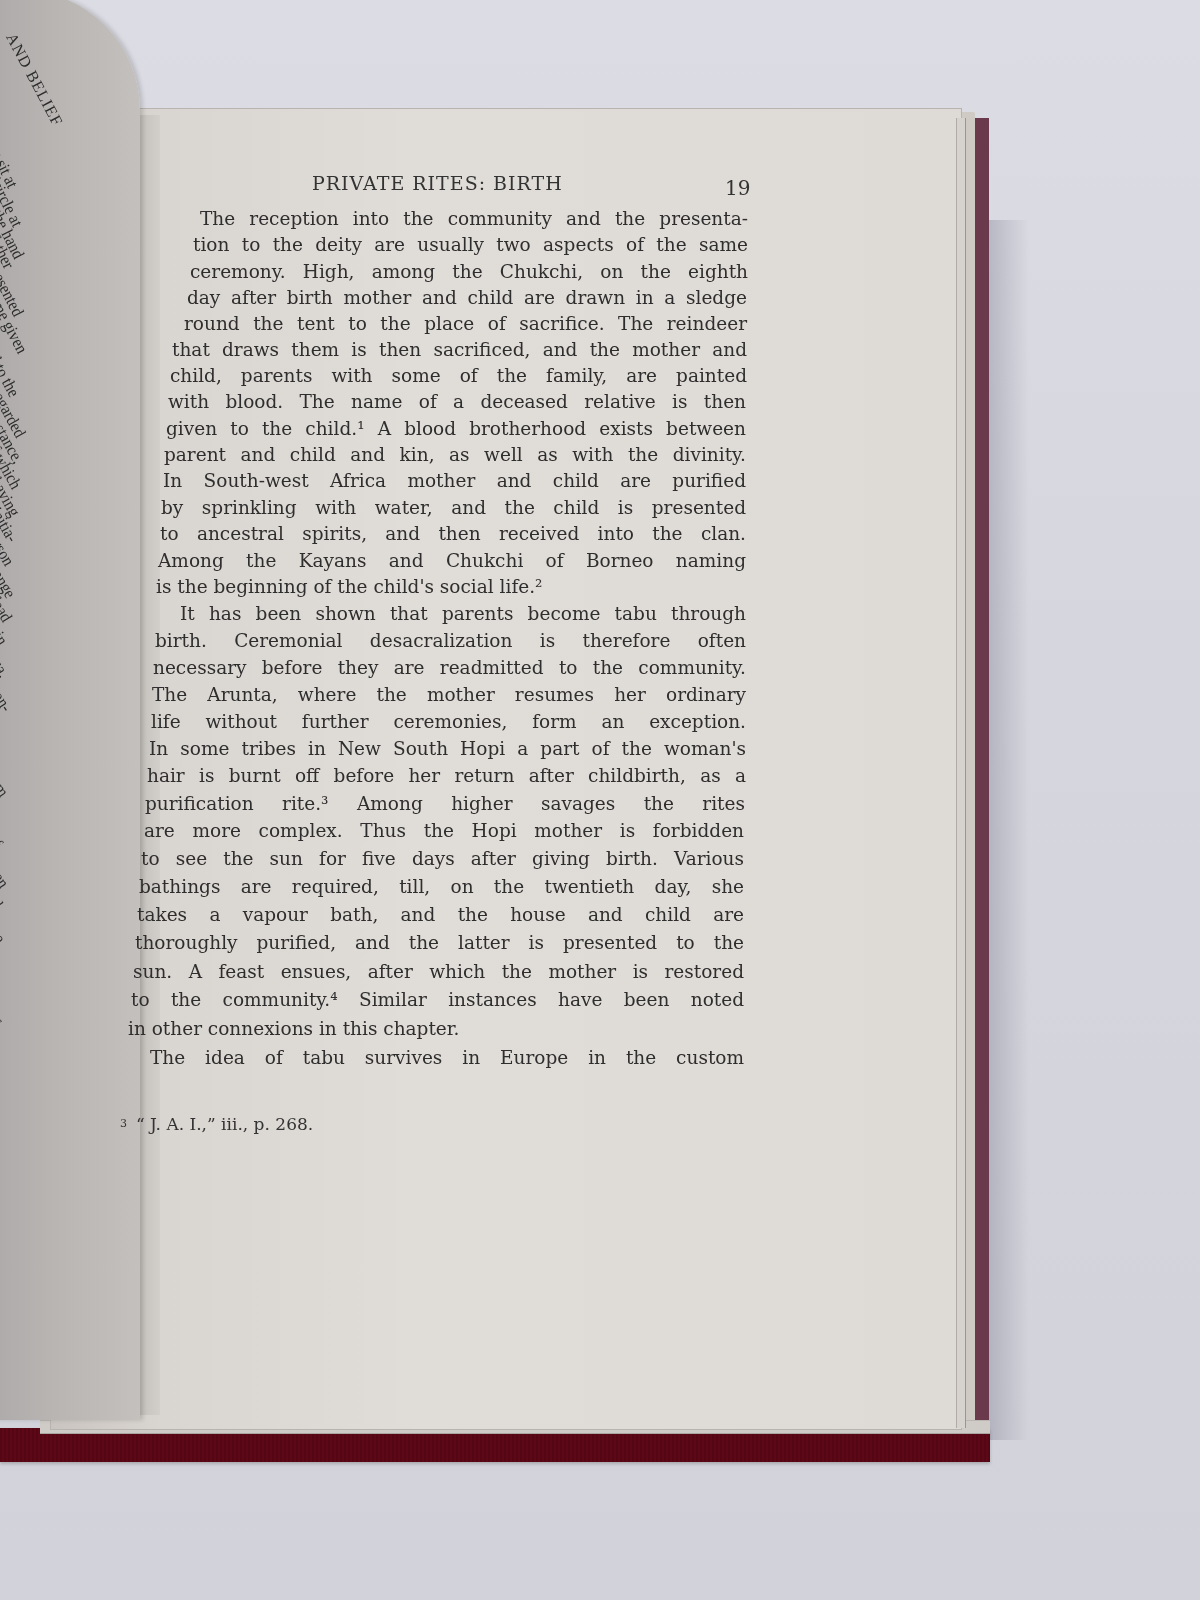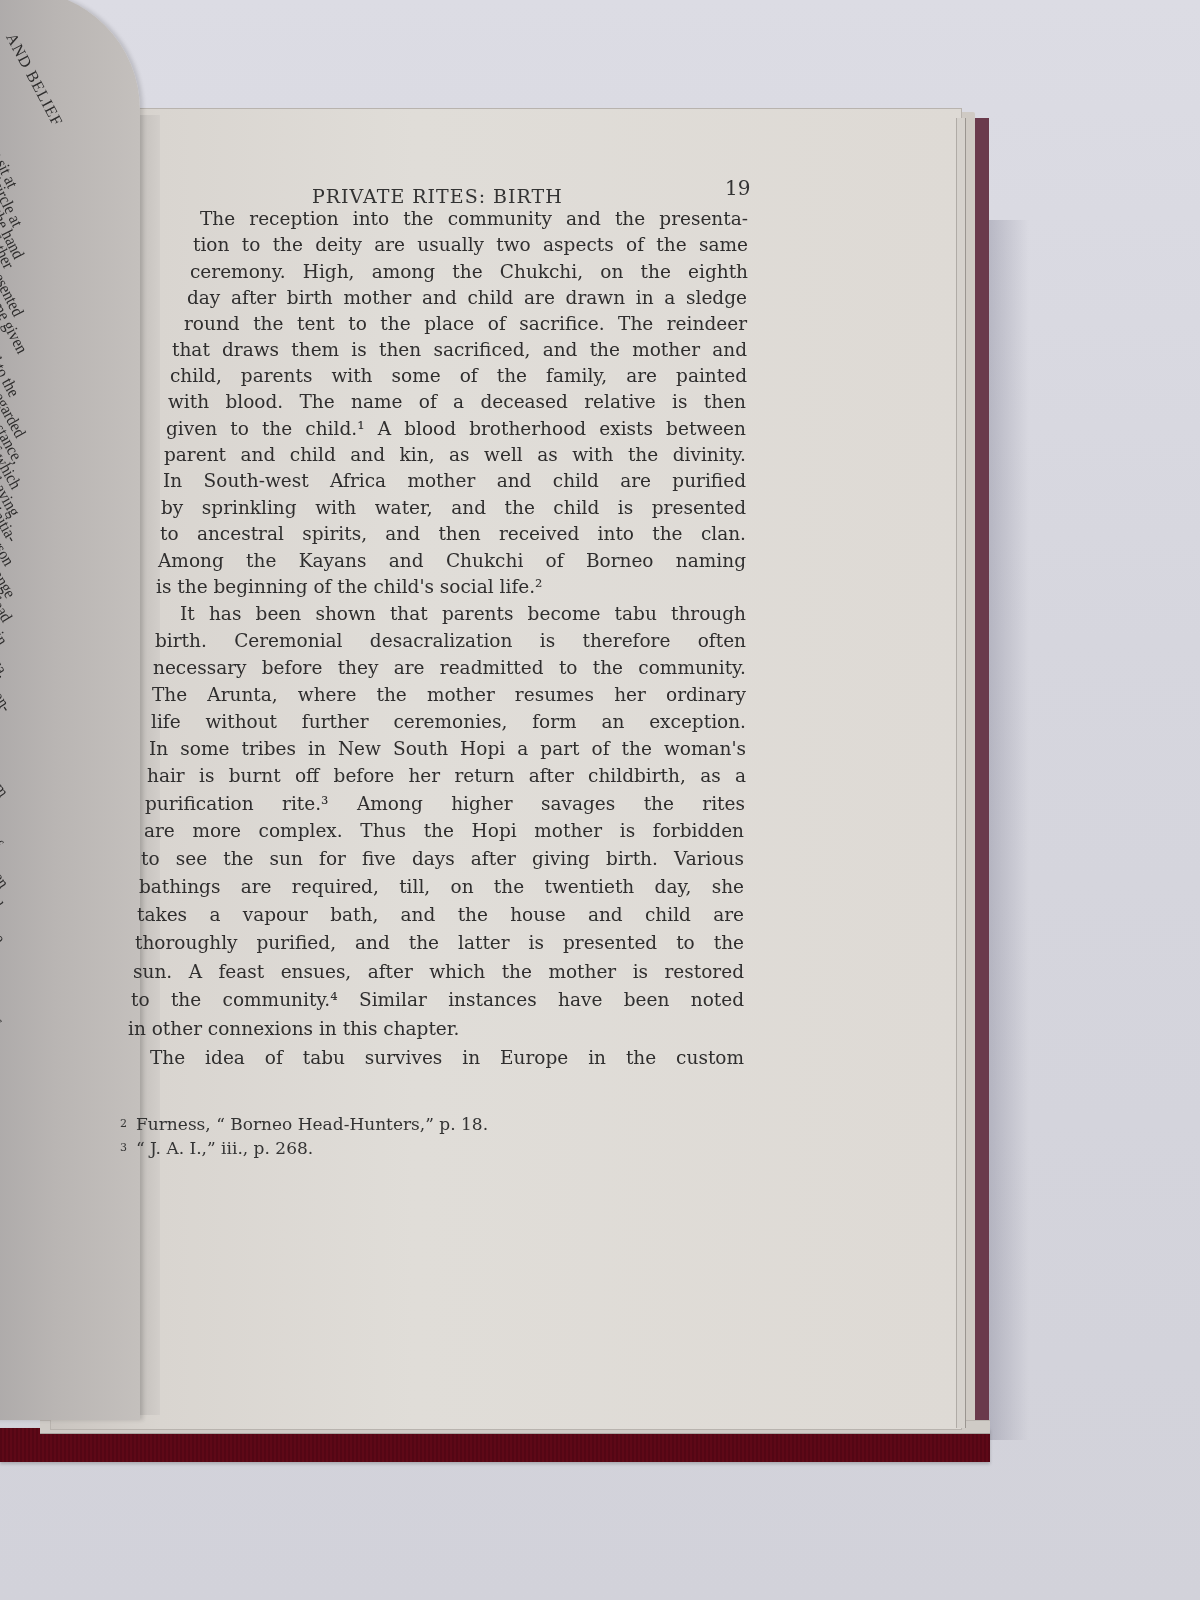--- a/index.html
+++ b/index.html
@@ -56,21 +56,21 @@
   }
   .left-col {
     position:absolute; left:0; top:20px; width:135px; height:1150px; overflow:hidden;
   }
   .left-line {
     position:absolute; font-family:"Liberation Serif", serif; font-size:17px;
     color:#2d2c2c; white-space:nowrap; transform-origin:0 0;
   }
   
   .running-head {
-    position:absolute; left:312px; top:185px;
+    position:absolute; left:312px; top:172px;
     font-family:"DejaVu Serif", serif; font-size:19px; letter-spacing:1px; color:#333;
   }
   .page-number {
     position:absolute; left:725px; top:176px; font-size:20px; color:#333;
     font-family:"DejaVu Serif", serif;
   }
   .footnotes {
     position:absolute; left:120px; top:1112px; width:640px;
     font-family:"DejaVu Serif", serif; font-size:17px; line-height:24px; color:#333;
   }
@@ -154,15 +154,14 @@
     <div style="position: absolute; left: 139px; top: 875px; width: 605px; font-family: &quot;DejaVu Serif&quot;, serif; font-size: 18.5px; line-height: 24px; color: rgb(47, 46, 46); white-space: nowrap; text-align: justify; text-align-last: justify;">bathings are required, till, on the twentieth day, she</div>
     <div style="position: absolute; left: 137px; top: 903px; width: 607px; font-family: &quot;DejaVu Serif&quot;, serif; font-size: 18.5px; line-height: 24px; color: rgb(47, 46, 46); white-space: nowrap; text-align: justify; text-align-last: justify;">takes a vapour bath, and the house and child are</div>
     <div style="position: absolute; left: 135px; top: 931px; width: 609px; font-family: &quot;DejaVu Serif&quot;, serif; font-size: 18.5px; line-height: 24px; color: rgb(47, 46, 46); white-space: nowrap; text-align: justify; text-align-last: justify;">thoroughly purified, and the latter is presented to the</div>
     <div style="position: absolute; left: 133px; top: 960px; width: 611px; font-family: &quot;DejaVu Serif&quot;, serif; font-size: 18.5px; line-height: 24px; color: rgb(47, 46, 46); white-space: nowrap; text-align: justify; text-align-last: justify;">sun.  A feast ensues, after which the mother is restored</div>
     <div style="position: absolute; left: 131px; top: 988px; width: 613px; font-family: &quot;DejaVu Serif&quot;, serif; font-size: 18.5px; line-height: 24px; color: rgb(47, 46, 46); white-space: nowrap; text-align: justify; text-align-last: justify;">to the community.⁴  Similar instances have been noted</div>
     <div style="position: absolute; left: 128px; top: 1017px; width: 380px; font-family: &quot;DejaVu Serif&quot;, serif; font-size: 18.5px; line-height: 24px; color: rgb(47, 46, 46); white-space: nowrap; text-align: left; text-align-last: left;">in other connexions in this chapter.</div>
     <div style="position: absolute; left: 150px; top: 1046px; width: 594px; font-family: &quot;DejaVu Serif&quot;, serif; font-size: 18.5px; line-height: 24px; color: rgb(47, 46, 46); white-space: nowrap; text-align: justify; text-align-last: justify;">The idea of tabu survives in Europe in the custom</div>
   </div>
 
 <div class="footnotes">
-  <div><span class="fn-num">2</span><span>Furness, “ Borneo Head-Hunters,” p. 18.</span></div>
   <div><span class="fn-num">3</span><span>“ J. A. I.,” iii., p. 268.</span></div>
 </div>
 
 </body></html>

